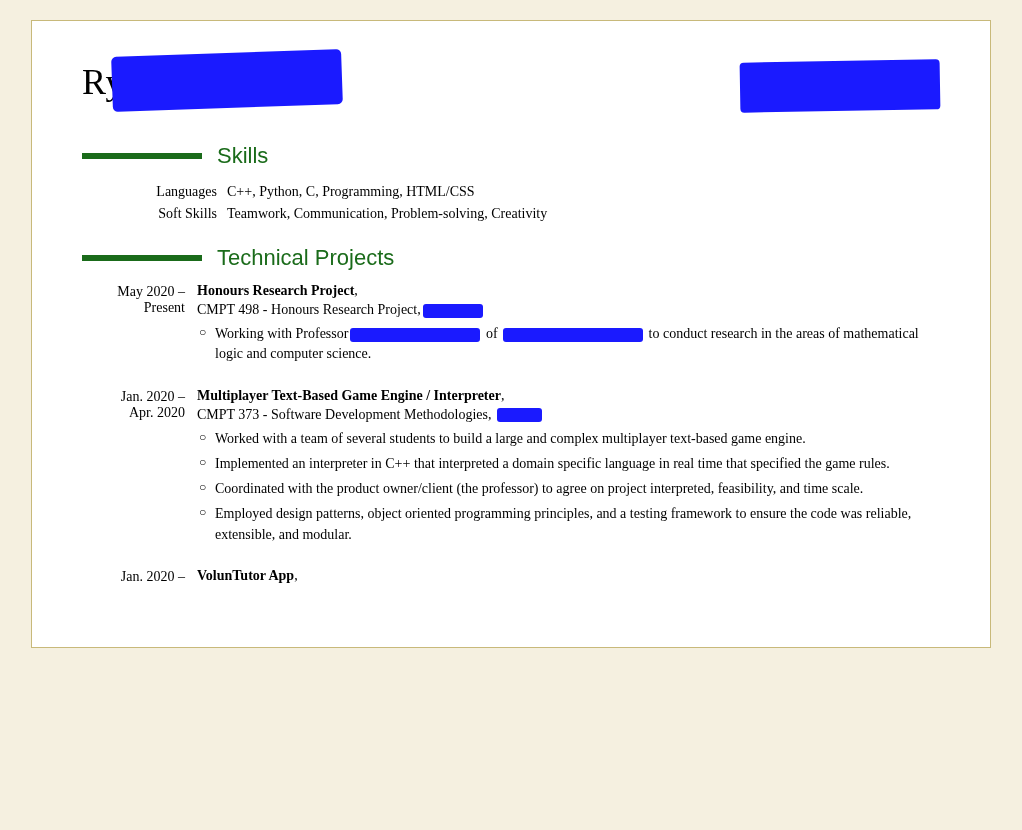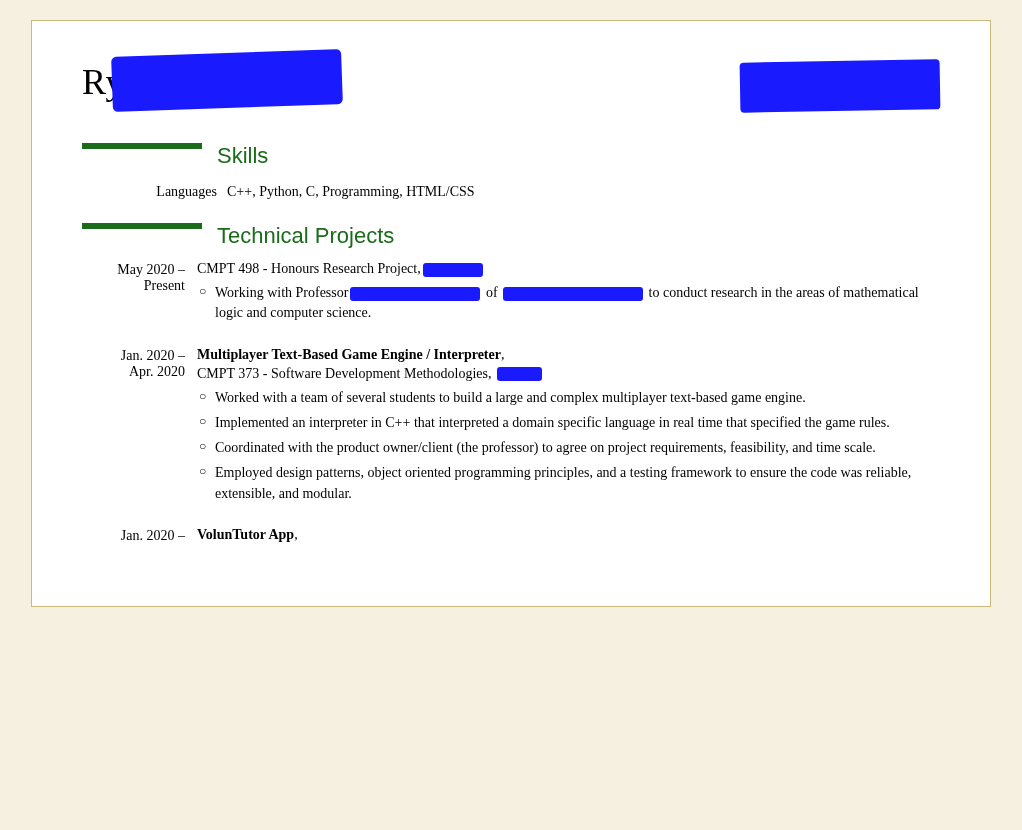--- a/index.html
+++ b/index.html
@@ -75,20 +75,21 @@
       border-radius: 4px;
     }
 
     
     .section {
       margin-bottom: 20px;
     }
 
     .section-header {
       display: flex;
+      align-items: center;
       margin-bottom: 12px;
     }
 
     .section-bar {
       width: 120px;
       height: 6px;
       background-color: #1a6b1a;
       margin-right: 15px;
       flex-shrink: 0;
     }
@@ -216,36 +217,43 @@
     <div class="section-header">
       <div class="section-bar"></div>
       <span class="section-title">Skills</span>
     </div>
     <table class="skills-table">
       <tbody>
         <tr>
           <td class="skills-label">Languages</td>
           <td class="skills-value">C++, Python, C, Programming, HTML/CSS</td>
         </tr>
+        <tr>
+          <td class="skills-label">Soft Skills</td>
+          <td class="skills-value">Teamwork, Communication, Problem-solving, Creativity</td>
+        </tr>
       </tbody>
     </table>
   </div>
 
   <div class="section">
     <div class="section-header">
       <div class="section-bar"></div>
       <span class="section-title">Technical Projects</span>
     </div>
 
     <div class="project-entry">
       <div class="project-date">
         <span>May 2020 –</span><br>
         <span>Present</span>
       </div>
       <div class="project-content">
+        <div class="project-title-line">
+          <span class="project-title">Honours Research Project</span>,
+        </div>
         <div class="project-course">
           CMPT 498 - Honours Research Project,<span class="redact-inline" style="width:60px;"></span>
         </div>
         <ul class="project-bullets">
           <li>Working with Professor<span class="redact-inline" style="width:130px;"></span> of <span class="redact-inline" style="width:140px;"></span> to conduct research in the areas of mathematical logic and computer science.</li>
         </ul>
       </div>
     </div>
 
     <div class="project-entry">
@@ -256,21 +264,21 @@
       <div class="project-content">
         <div class="project-title-line">
           <span class="project-title">Multiplayer Text-Based Game Engine / Interpreter</span>,
         </div>
         <div class="project-course">
           CMPT 373 - Software Development Methodologies, <span class="redact-inline" style="width:45px;"></span>
         </div>
         <ul class="project-bullets">
           <li>Worked with a team of several students to build a large and complex multiplayer text-based game engine.</li>
           <li>Implemented an interpreter in C++ that interpreted a domain specific language in real time that specified the game rules.</li>
-          <li>Coordinated with the product owner/client (the professor) to agree on project requirements, feasibility, and time scale.</li>
+          <li>Coordinated with the product owner/client (the professor) to agree on project interpreted, feasibility, and time scale.</li>
           <li>Employed design patterns, object oriented programming principles, and a testing framework to ensure the code was reliable, extensible, and modular.</li>
         </ul>
       </div>
     </div>
 
     <div class="project-entry last-entry">
       <div class="project-date">
         <span>Jan. 2020 –</span>
       </div>
       <div class="project-content">

